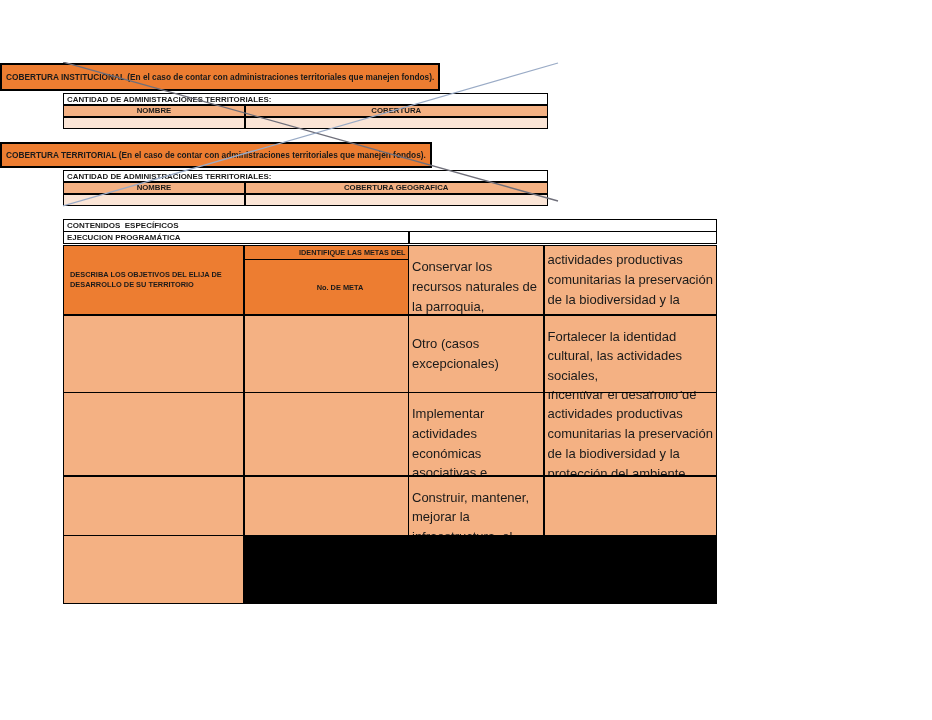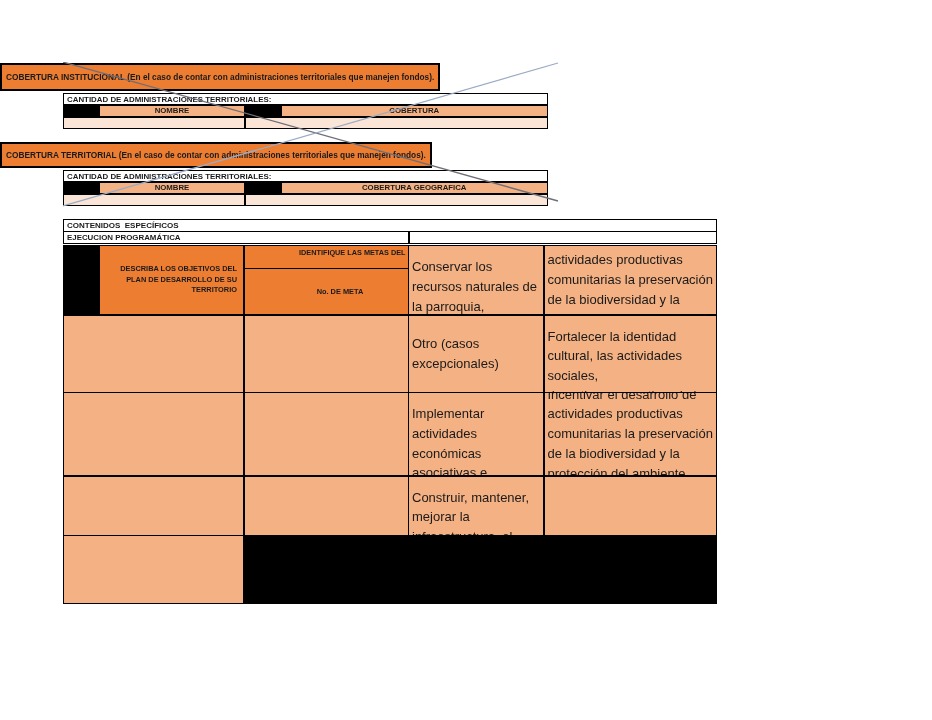--- a/index.html
+++ b/index.html
@@ -14,40 +14,40 @@
     font-size:8.3px; font-weight:bold; padding:0 4px;
   }
   .grid{ position:absolute; box-sizing:border-box; display:grid; background:#000; border:1.5px solid #000; gap:1.5px; }
   .cell{ box-sizing:border-box; overflow:hidden; }
   .white{ background:#ffffff; }
   .peach{ background:#F4B183; }
   .lightp{ background:#FBE5D6; }
   .orange{ background:#ED7D31; }
   .bold{ font-weight:bold; }
   .vcenter{ display:flex; align-items:center; }
-  .hcenter{ justify-content:center; text-align:right;margin-left:36px; }
+  .hcenter{ justify-content:center; text-align:left; }
   .span2{ grid-column:1 / span 2; }
   .lbl{ font-size:7.9px; padding:0 3px; }
   .small-cap{ font-size:7.8px; }
 
   
   .cob-grid{ left:63px; width:485px; grid-template-columns:180px 1fr; grid-template-rows:10px 10.5px 10.5px; }
 
   
   .sec-grid{ left:63px; top:219px; width:654px; grid-template-columns:344px 1fr; grid-template-rows:10.5px 11px;text-align:center; }
 
   
   .main-grid{
     left:63px; top:245px; width:654px;
     grid-template-columns:179px 163px 134px 1fr;
     grid-template-rows:68px 76px 82px 58px 67px;
   }
   .mhead{ font-size:7.4px; font-weight:bold; padding:2px 6px; line-height:1.4; }
   .c4wrap{ display:flex; flex-direction:column; padding:0; }
-  .c4strip{ box-sizing:border-box; height:23px; border-bottom:1.5px solid #000;
+  .c4strip{ box-sizing:border-box; height:14px; border-bottom:1.5px solid #000;
             font-size:7.3px; font-weight:bold; text-align:right; padding:2px 2px 0 0; overflow:hidden; white-space:nowrap; }
   .c4main{ flex:1; display:flex; align-items:center; justify-content:center; font-size:7.4px; font-weight:bold;padding-left:28px; }
   .body-txt{ font-size:13px; line-height:1.52; padding:11px 3px; white-space:pre-line; }
   .body-mid{ display:flex; align-items:center; }
 
   .xlines{ position:absolute; left:63px; top:62px; pointer-events:none; }
 </style>
 </head>
 <body>
 
@@ -74,21 +74,21 @@
   </div>
 
   <div class="grid sec-grid">
     <div class="cell white span2 bold vcenter" style="font-size:8px; padding:0 3px; white-space:pre;">CONTENIDOS  ESPECÍFICOS</div>
     <div class="cell white bold lbl vcenter">EJECUCION PROGRAMÁTICA</div>
     <div class="cell white"></div>
   </div>
 
   <div class="grid main-grid">
 
-    <div class="cell orange mhead vcenter hcenter">DESCRIBA LOS OBJETIVOS DEL PLAN DE DESARROLLO DE SU TERRITORIO</div>
+    <div class="cell orange mhead vcenter hcenter">DESCRIBA LOS OBJETIVOS DEL ELIJA DE DESARROLLO DE SU TERRITORIO</div>
     <div class="cell orange c4wrap">
       <div class="c4strip">IDENTIFIQUE LAS METAS DEL</div>
       <div class="c4main">No. DE META</div>
     </div>
 
     <div class="cell peach body-txt">Conservar los recursos naturales de la parroquia, mediante una
 población ambientalmente educada y la implementación de
 actividades agropecuarias – forestales sostenibles y sustentables</div>
     <div class="cell peach body-txt body-mid">Incentivar el desarrollo de actividades productivas comunitarias la preservación de la biodiversidad y la protección del ambiente</div>
     <div class="cell peach"></div>

